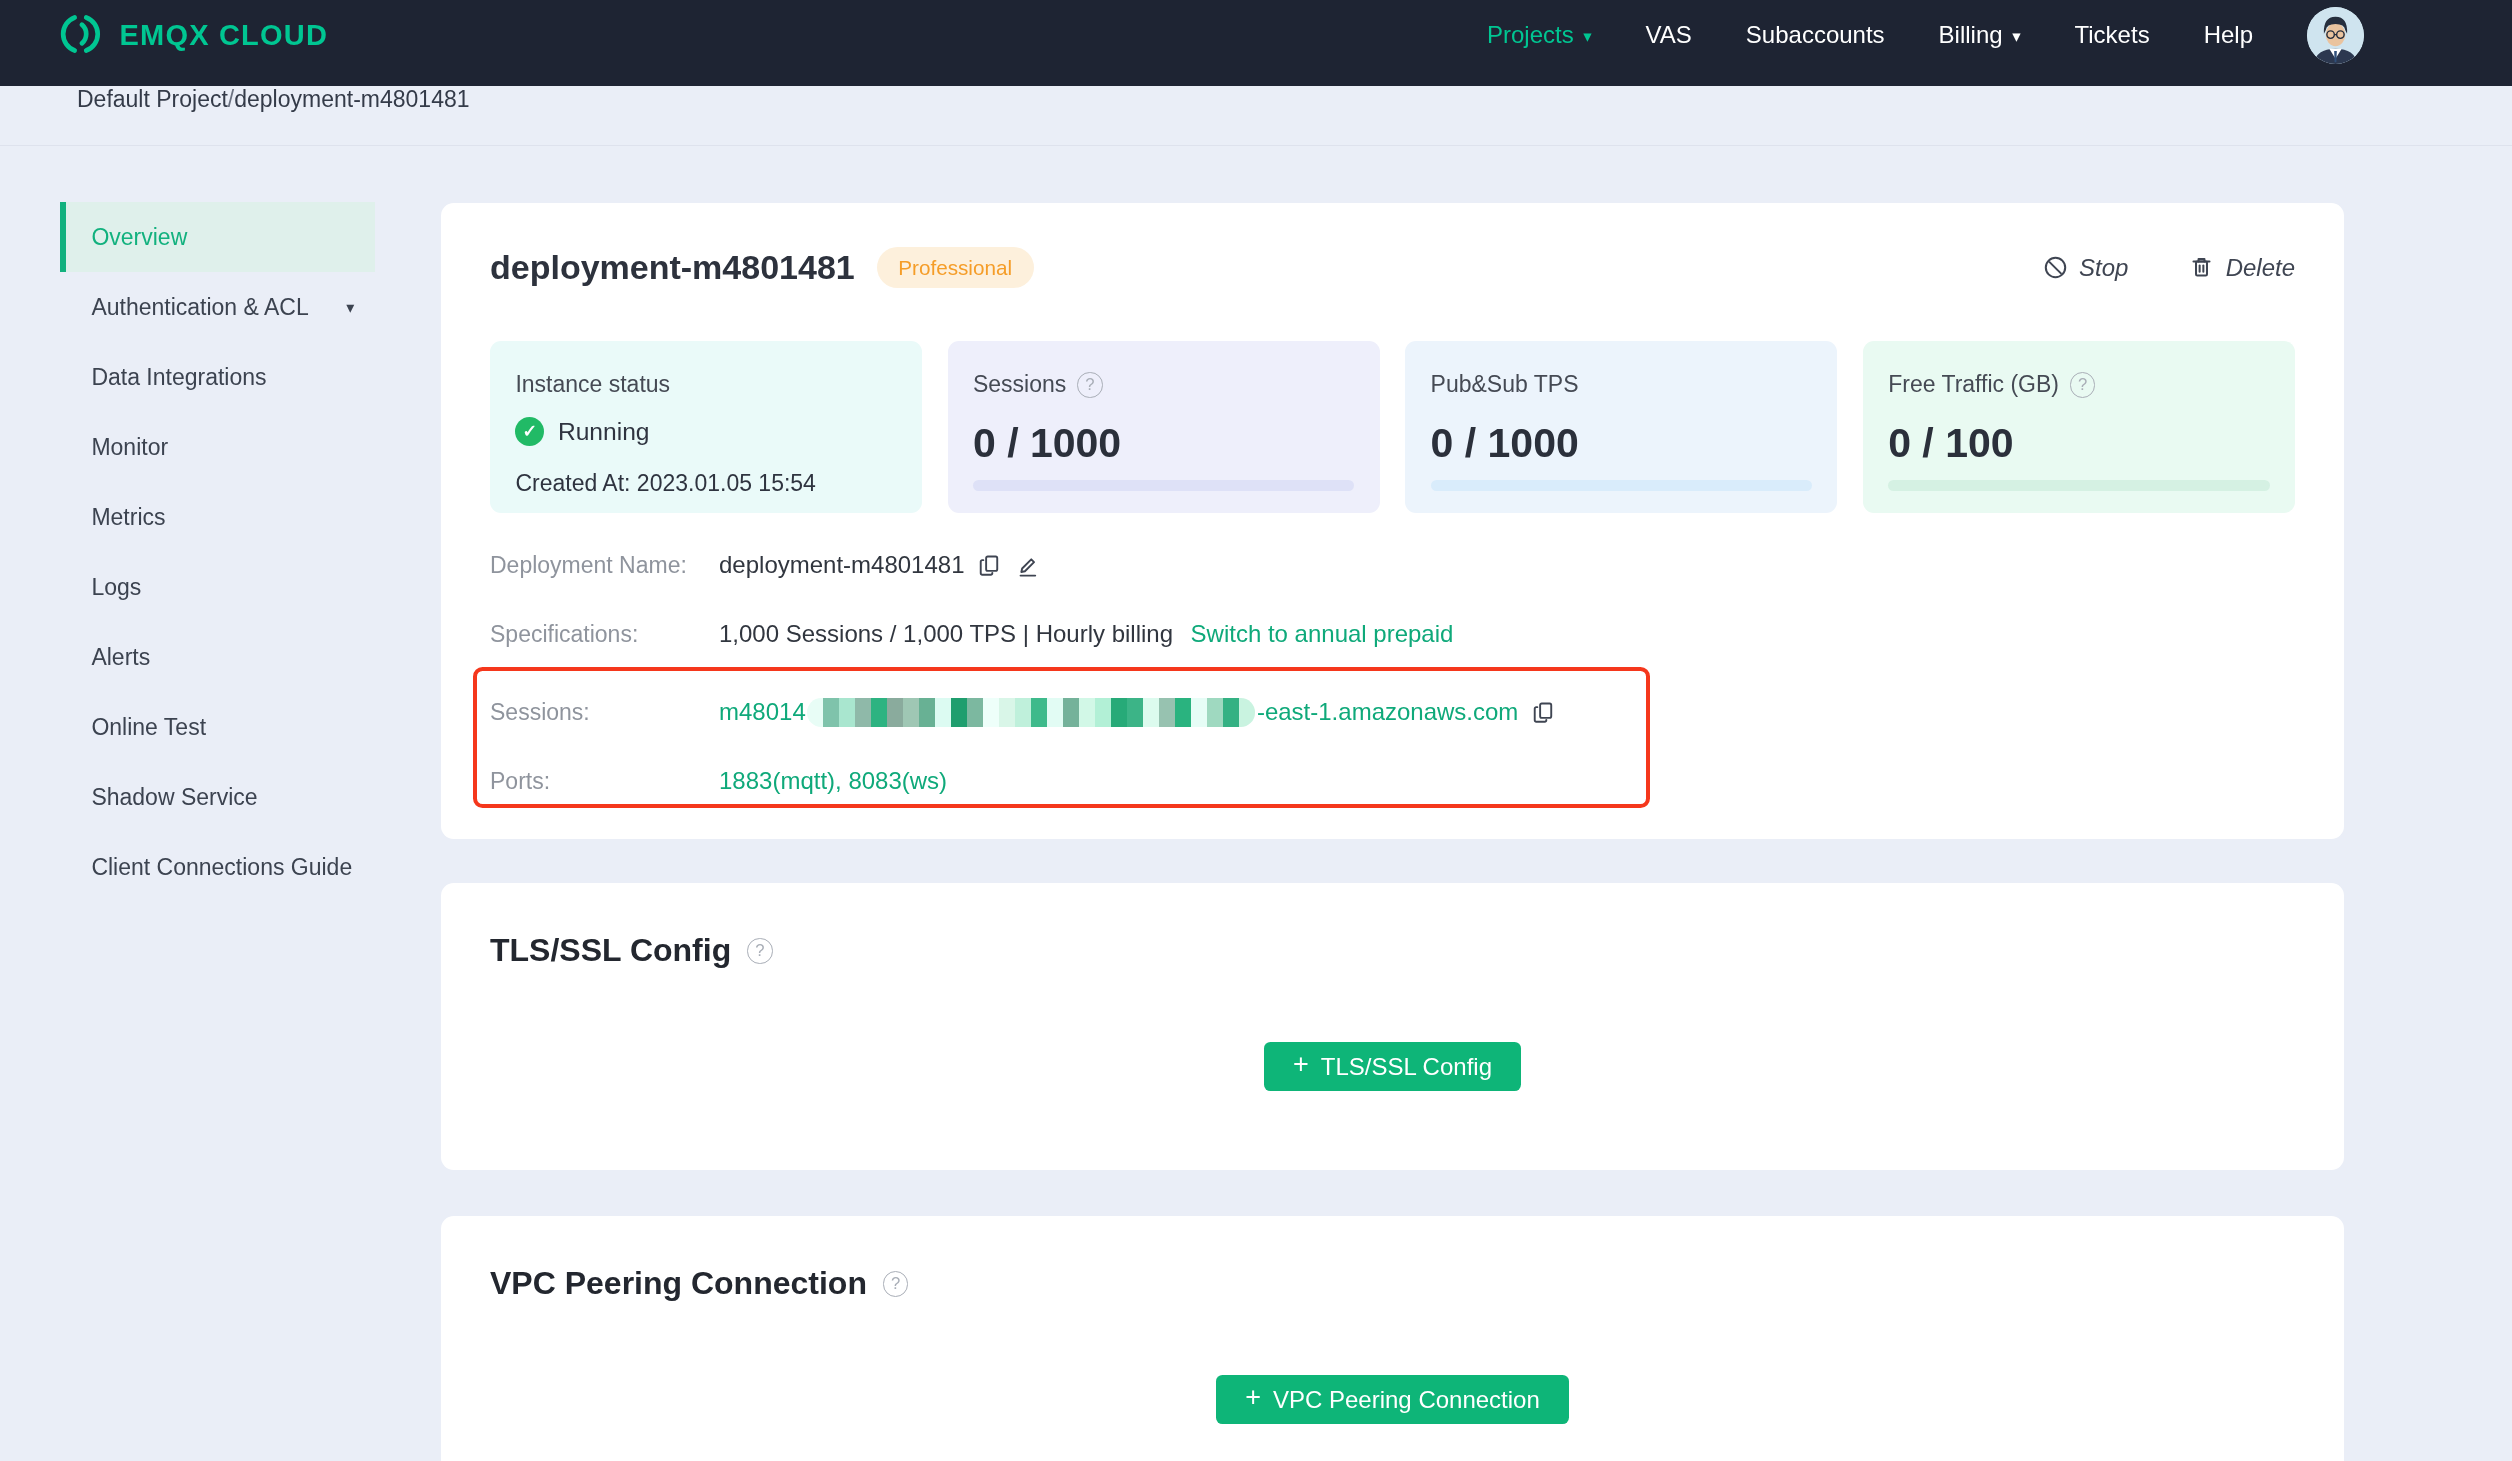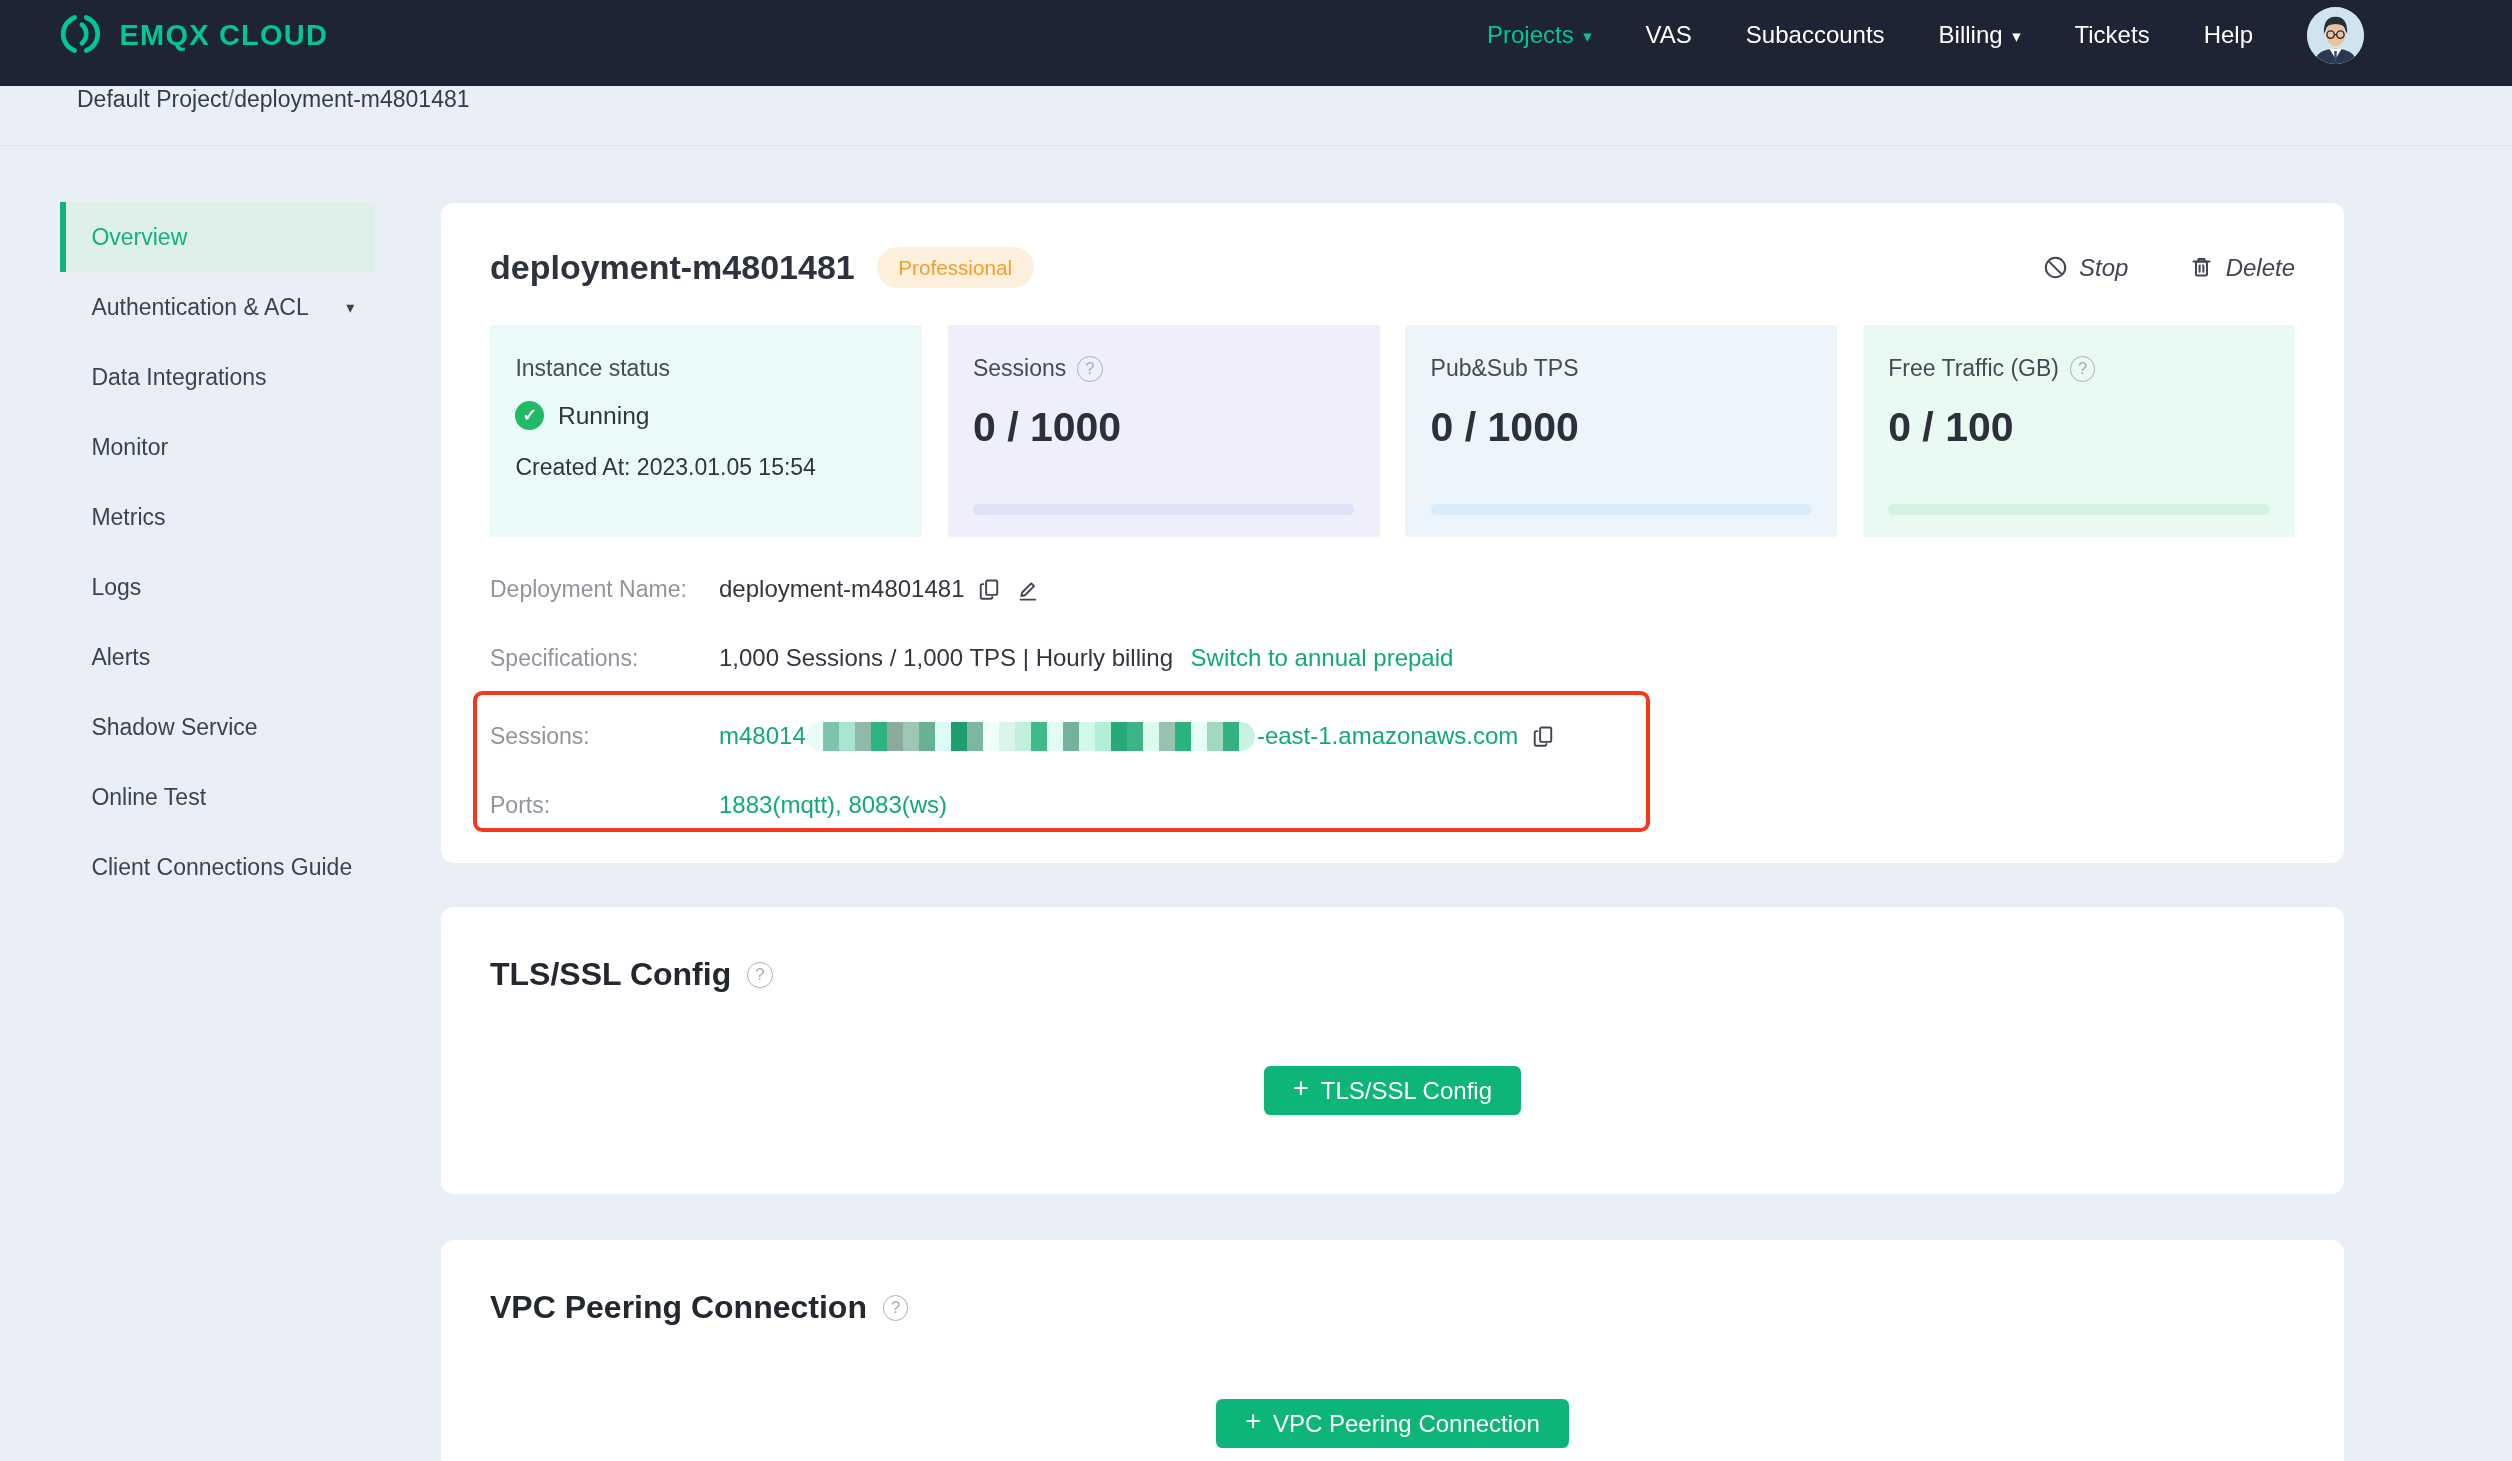--- a/index.html
+++ b/index.html
@@ -57,21 +57,21 @@
   .card.overview { margin-top:57px; padding:44px 49px 38px; }
   .card-header { display:flex; align-items:center; }
   .title { font-size:34px; font-weight:bold; color:#2d323d; }
   .badge { margin-left:22px; background:#fdf0dc; color:#f59d28; font-size:20.7px; padding:8.7px 21.5px; border-radius:794px; }
   .actions { margin-left:auto; display:flex; align-items:center; gap:60px;font-style:italic; }
   .action { display:flex; align-items:center; gap:10.3px; font-size:24px; color:#3f4552; cursor:pointer; }
   .action svg { display:block; }
 
   
   .metrics { margin-top:37px; display:grid; grid-template-columns:repeat(4,1fr); gap:25.4px; }
-  .metric { position:relative; height:212px; border-radius:3px; padding:30px 25.4px; }
+  .metric { position:relative; height:172px; border-radius:11px; padding:30px 25.4px;margin-top:16px; }
   .metric.instance { background:#eafaf9; }
   .metric.sessions { background:#eeeffb; }
   .metric.tps      { background:#ecf4fc; }
   .metric.traffic  { background:#e9faf2; }
   .m-label { display:flex; align-items:center; gap:11px; font-size:23px; color:#454a54; }
   .m-value { margin-top:22px; font-size:41px; font-weight:bold; color:#2b303b; }
   .m-bar { position:absolute; left:25.4px; right:25.4px; bottom:22px; height:11px; border-radius:5.6px; }
   .metric.sessions .m-bar { background:#dee1f7; }
   .metric.tps .m-bar      { background:#d9ecfb; }
   .metric.traffic .m-bar  { background:#d5f1e3; }
@@ -195,24 +195,24 @@
     <div class="side-item">
       <span>Metrics</span>
     </div>
     <div class="side-item">
       <span>Logs</span>
     </div>
     <div class="side-item">
       <span>Alerts</span>
     </div>
     <div class="side-item">
+      <span>Online Test</span>
+    </div>
+    <div class="side-item">
       <span>Shadow Service</span>
-    </div>
-    <div class="side-item">
-      <span>Online Test</span>
     </div>
     <div class="side-item">
       <span>Client Connections Guide</span>
     </div>
   </aside>
 
   <main class="main">
 
     <section class="card overview">
       <div class="card-header">

